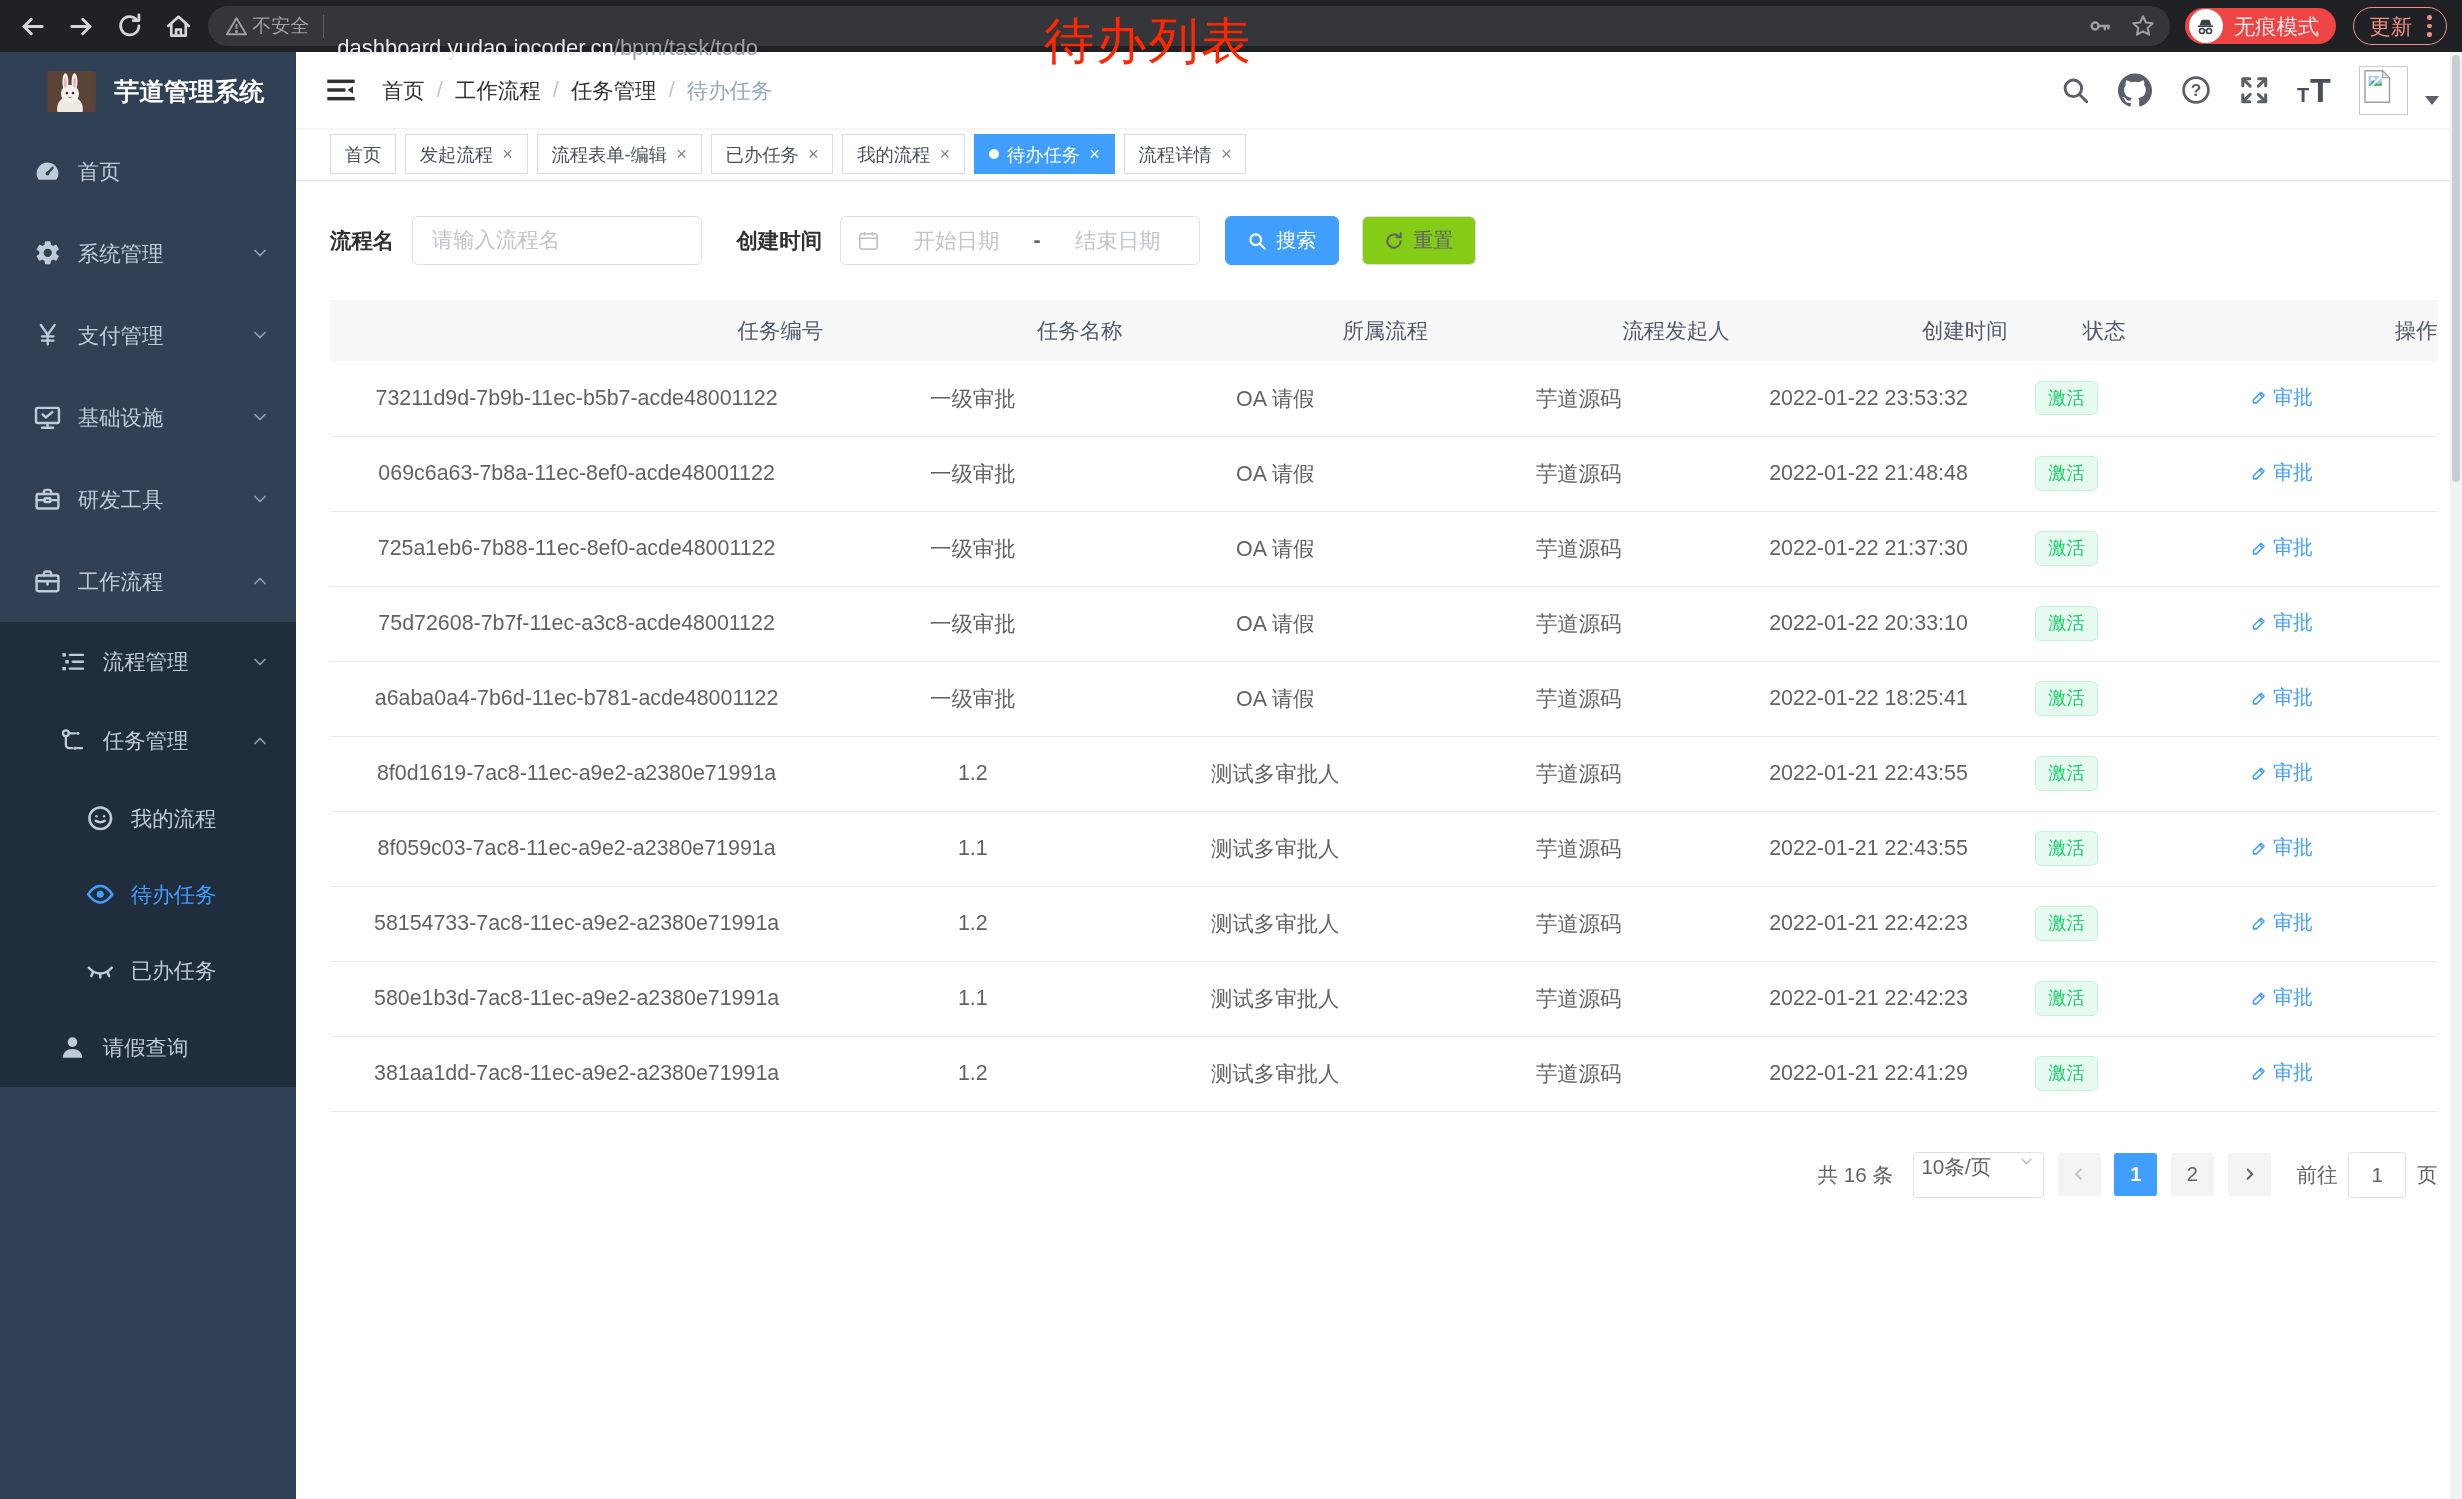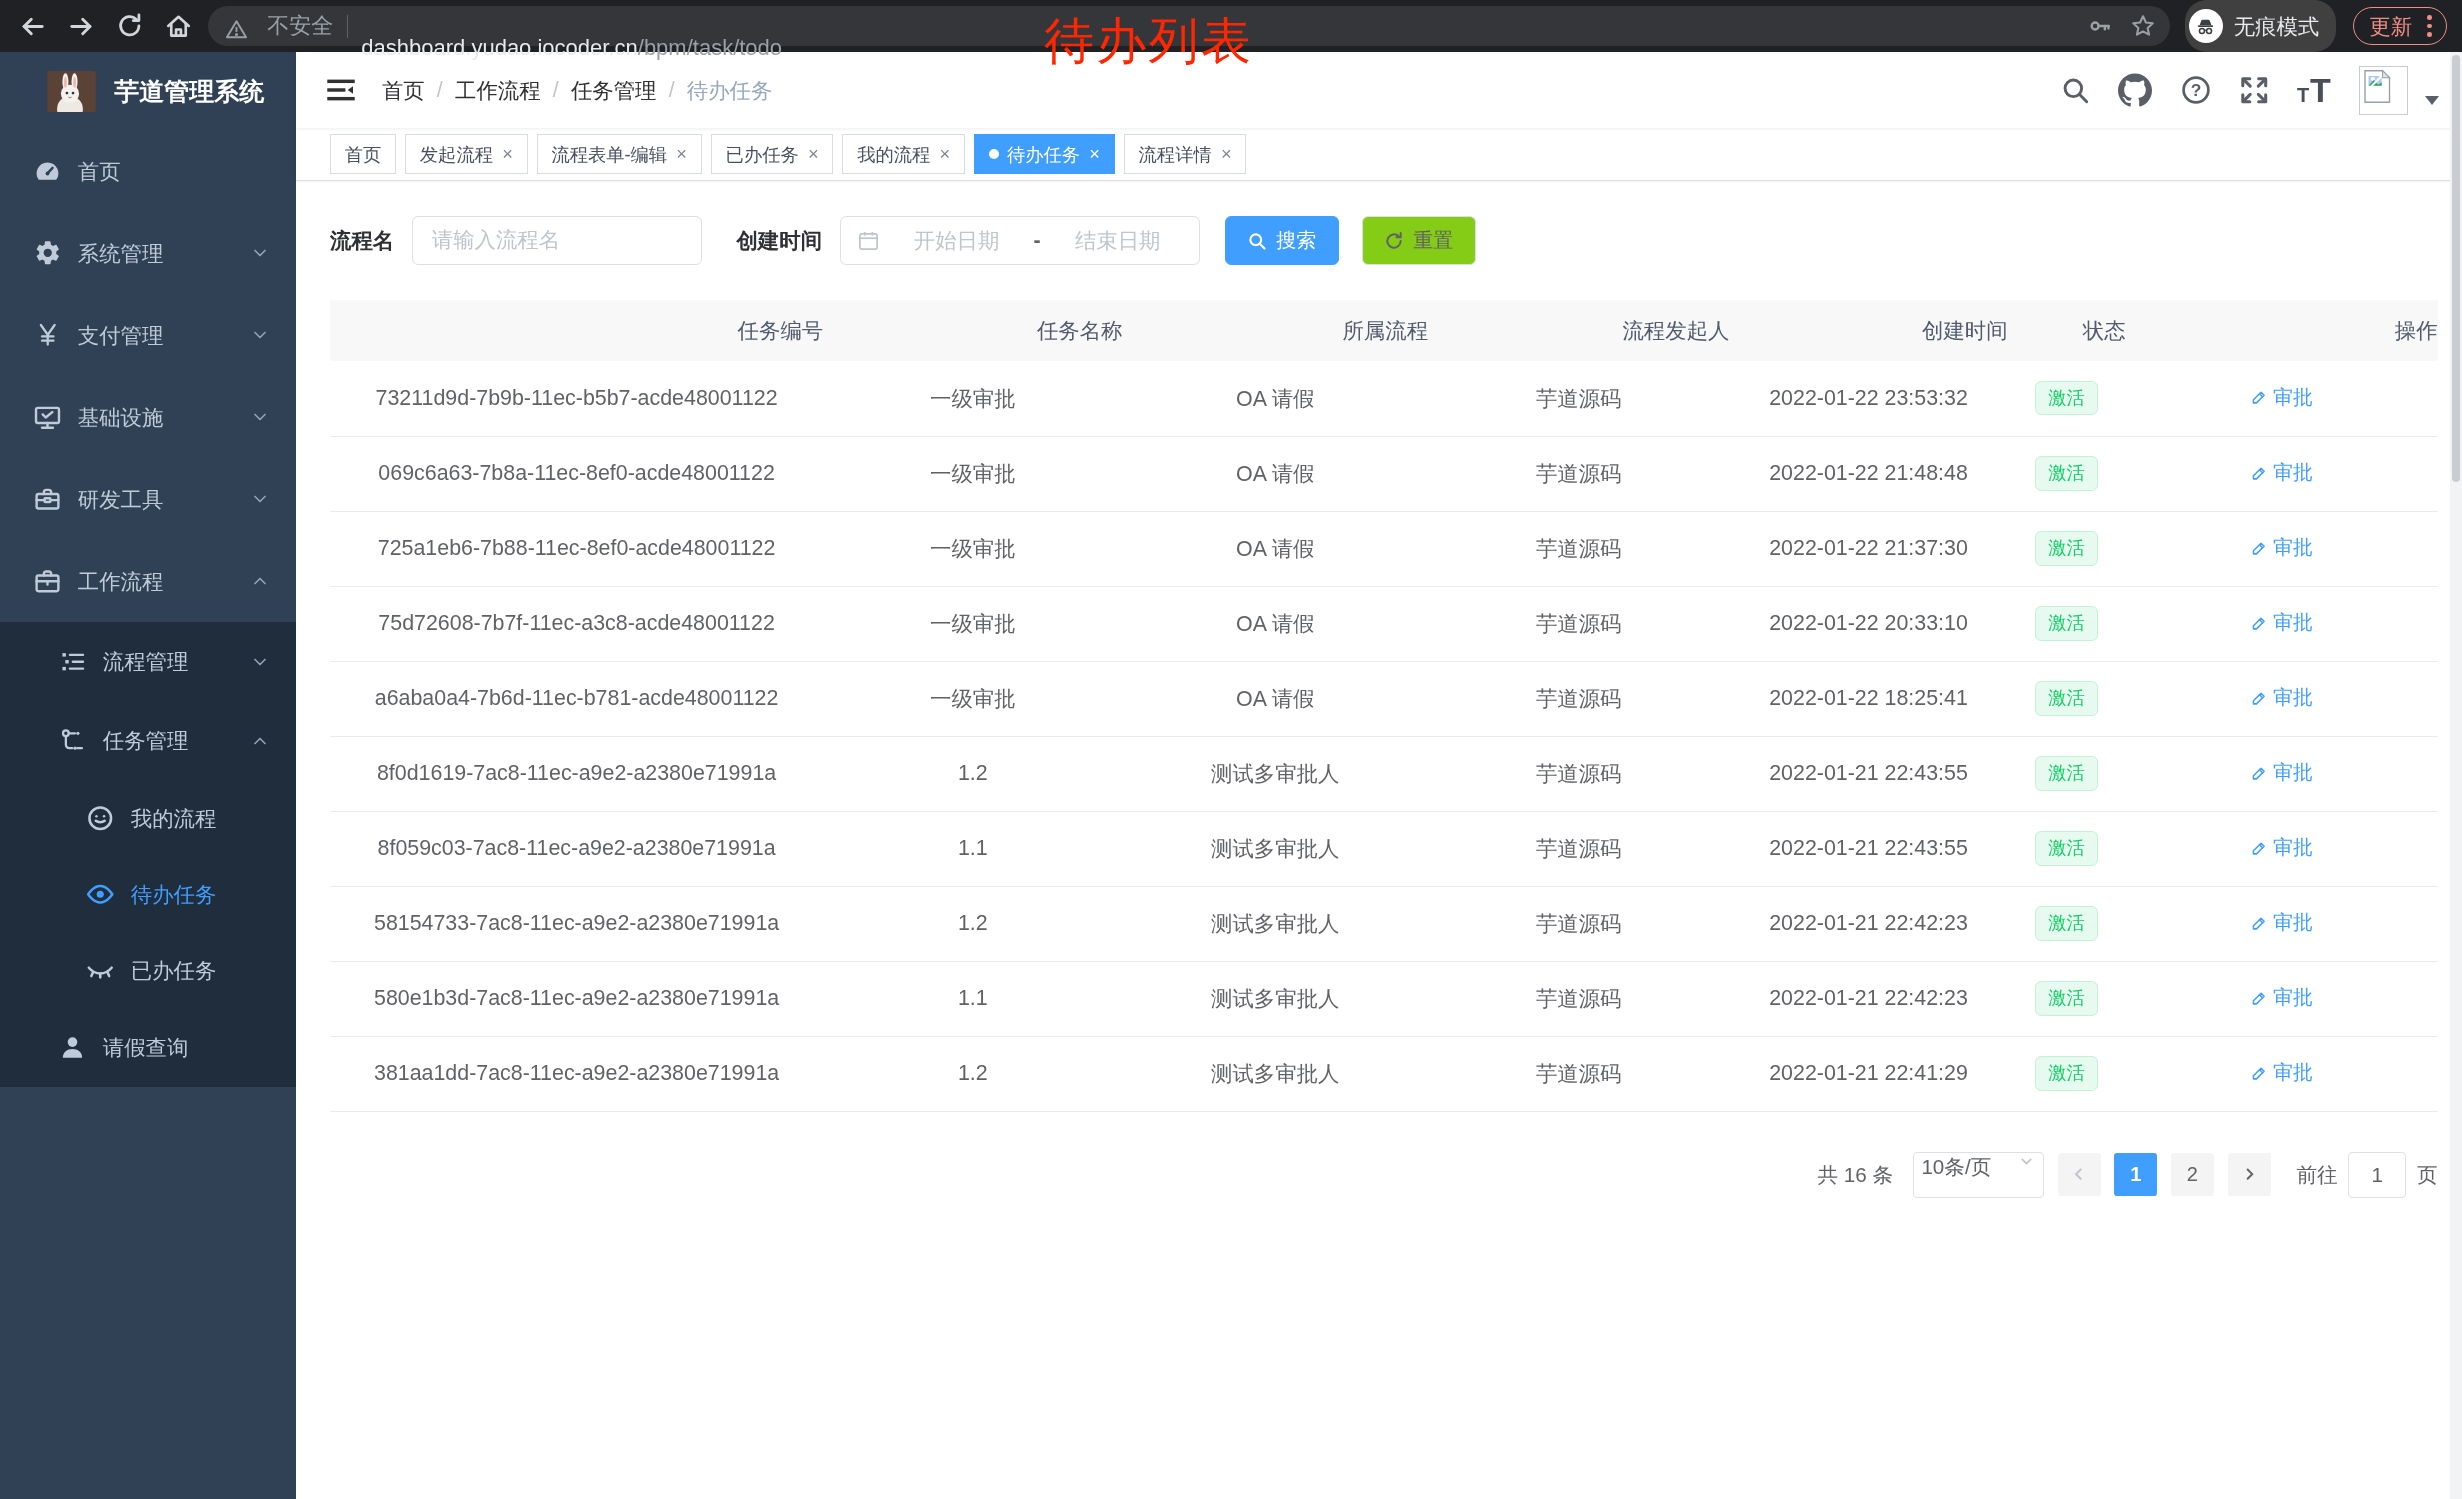--- a/index.html
+++ b/index.html
@@ -3,26 +3,26 @@
 <meta charset="utf-8">
 <style>
   * { margin:0; padding:0; box-sizing:border-box; }
   html,body { width:2462px; height:1500px; overflow:hidden; }
   body { font-family:"Liberation Sans","DejaVu Sans",sans-serif; background:#fff; position:relative; }
 
   
   .chrome { height:52px; background:#202124; display:flex; align-items:center; padding:0 15.3px 0 10.7px; gap:4.6px; position:relative; z-index:5;}
   .chrome .nav-btn { width:44px; height:41px; display:flex; align-items:center; justify-content:center; color:#d2d5da; border-radius:50%; flex:none; }
   .omnibox { flex:1; height:40px; background:#35363a; border-radius:21.4px; margin:0 10.7px 0 3.1px; display:flex; align-items:center; padding:0 13.7px 0 17px; min-width:0; }
-  .omnibox .warn { color:#9aa0a6; display:flex; align-items:flex-end; gap:19px; font-size:22px; flex:none;}
+  .omnibox .warn { color:#9aa0a6; display:flex; align-items:center; gap:4px; font-size:19px; flex:none;}
   .omnibox .sep { width:0.8px; height:23px; background:#5f6368; margin:0 13.7px; flex:none;}
   .omnibox .url { font-size:22px; color:#e8eaed; white-space:nowrap; overflow:hidden; flex:1;margin-top:44px;}
   .omnibox .url .path { color:#9aa0a6; }
   .omnibox .right-ic { display:flex; align-items:center; gap:17px; color:#9aa0a6; flex:none; margin-left:15.3px;}
-  .incog { height:52px; background:#404040; border-radius:21.4px; display:flex; align-items:center; gap:10.7px; padding:0 17px 0 3.8px; flex:none; margin-right:12.2px;}
+  .incog { height:36px; background:#ef4444; border-radius:21.4px; display:flex; align-items:center; gap:10.7px; padding:0 17px 0 3.8px; flex:none; margin-right:12.2px;}
   .incog .circ { width:34px; height:34px; background:#fff; border-radius:50%; display:flex; align-items:center; justify-content:center; }
   .incog .txt { color:#e8eaed; font-size:21.4px; }
   .update-pill { height:38px; border:1.5px solid #f08d84; border-radius:21.4px; display:flex; align-items:center; gap:12.2px; padding:0 10.7px 0 15.3px; color:#f08d84; font-size:21.4px; flex:none;}
   .dots { display:flex; flex-direction:column; gap:3.8px; padding:0 3.1px;}
   .dots i { width:4.6px; height:4.6px; border-radius:50%; background:#f08d84; display:block;}
 
   
   .app { display:flex; height:1448px; }
   .sidebar { width:296px; background:#304156; flex:none; display:flex; flex-direction:column; overflow:hidden;}
   .logo-row { height:78px; display:flex; align-items:center; padding-left:47px; flex:none;}

